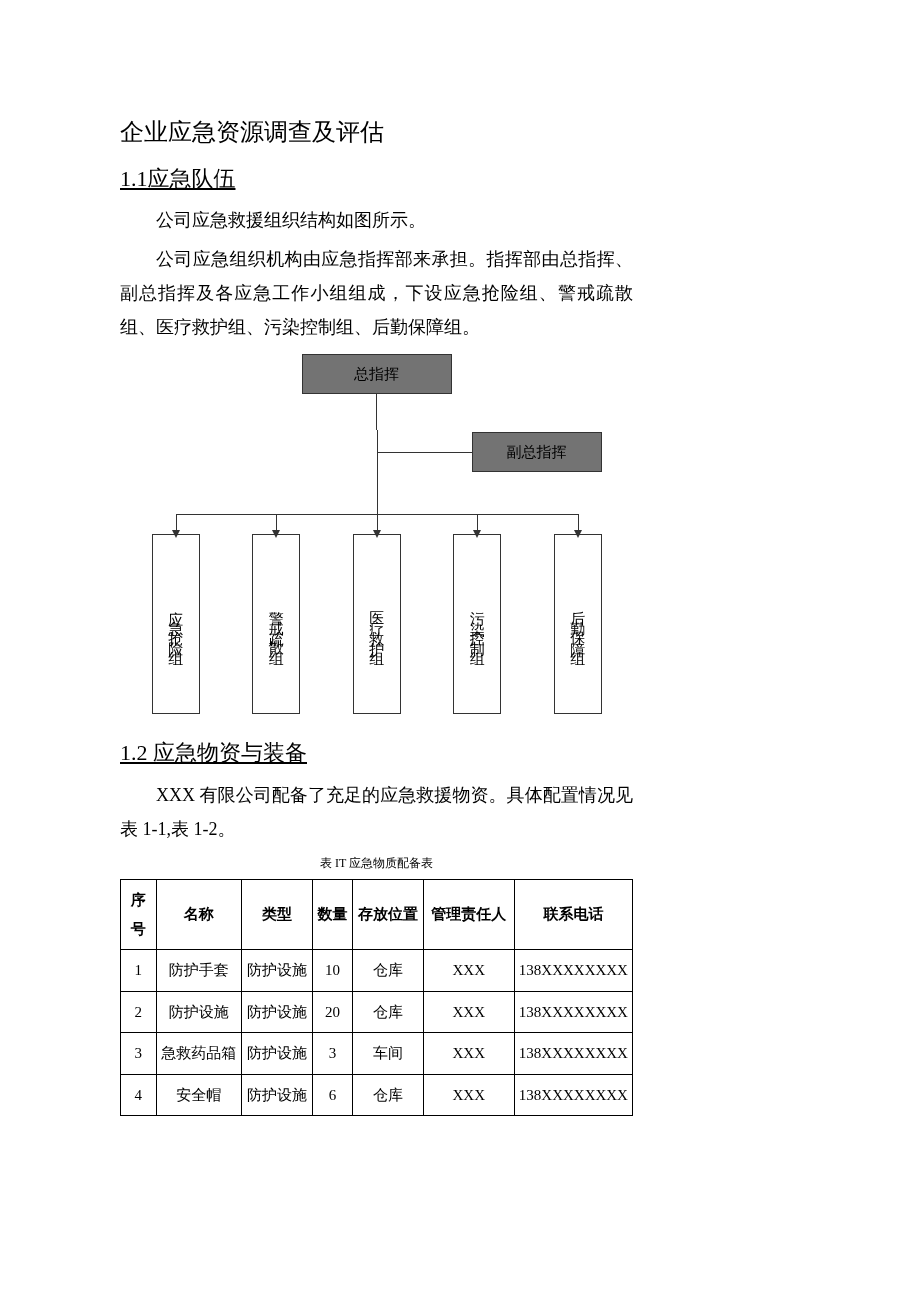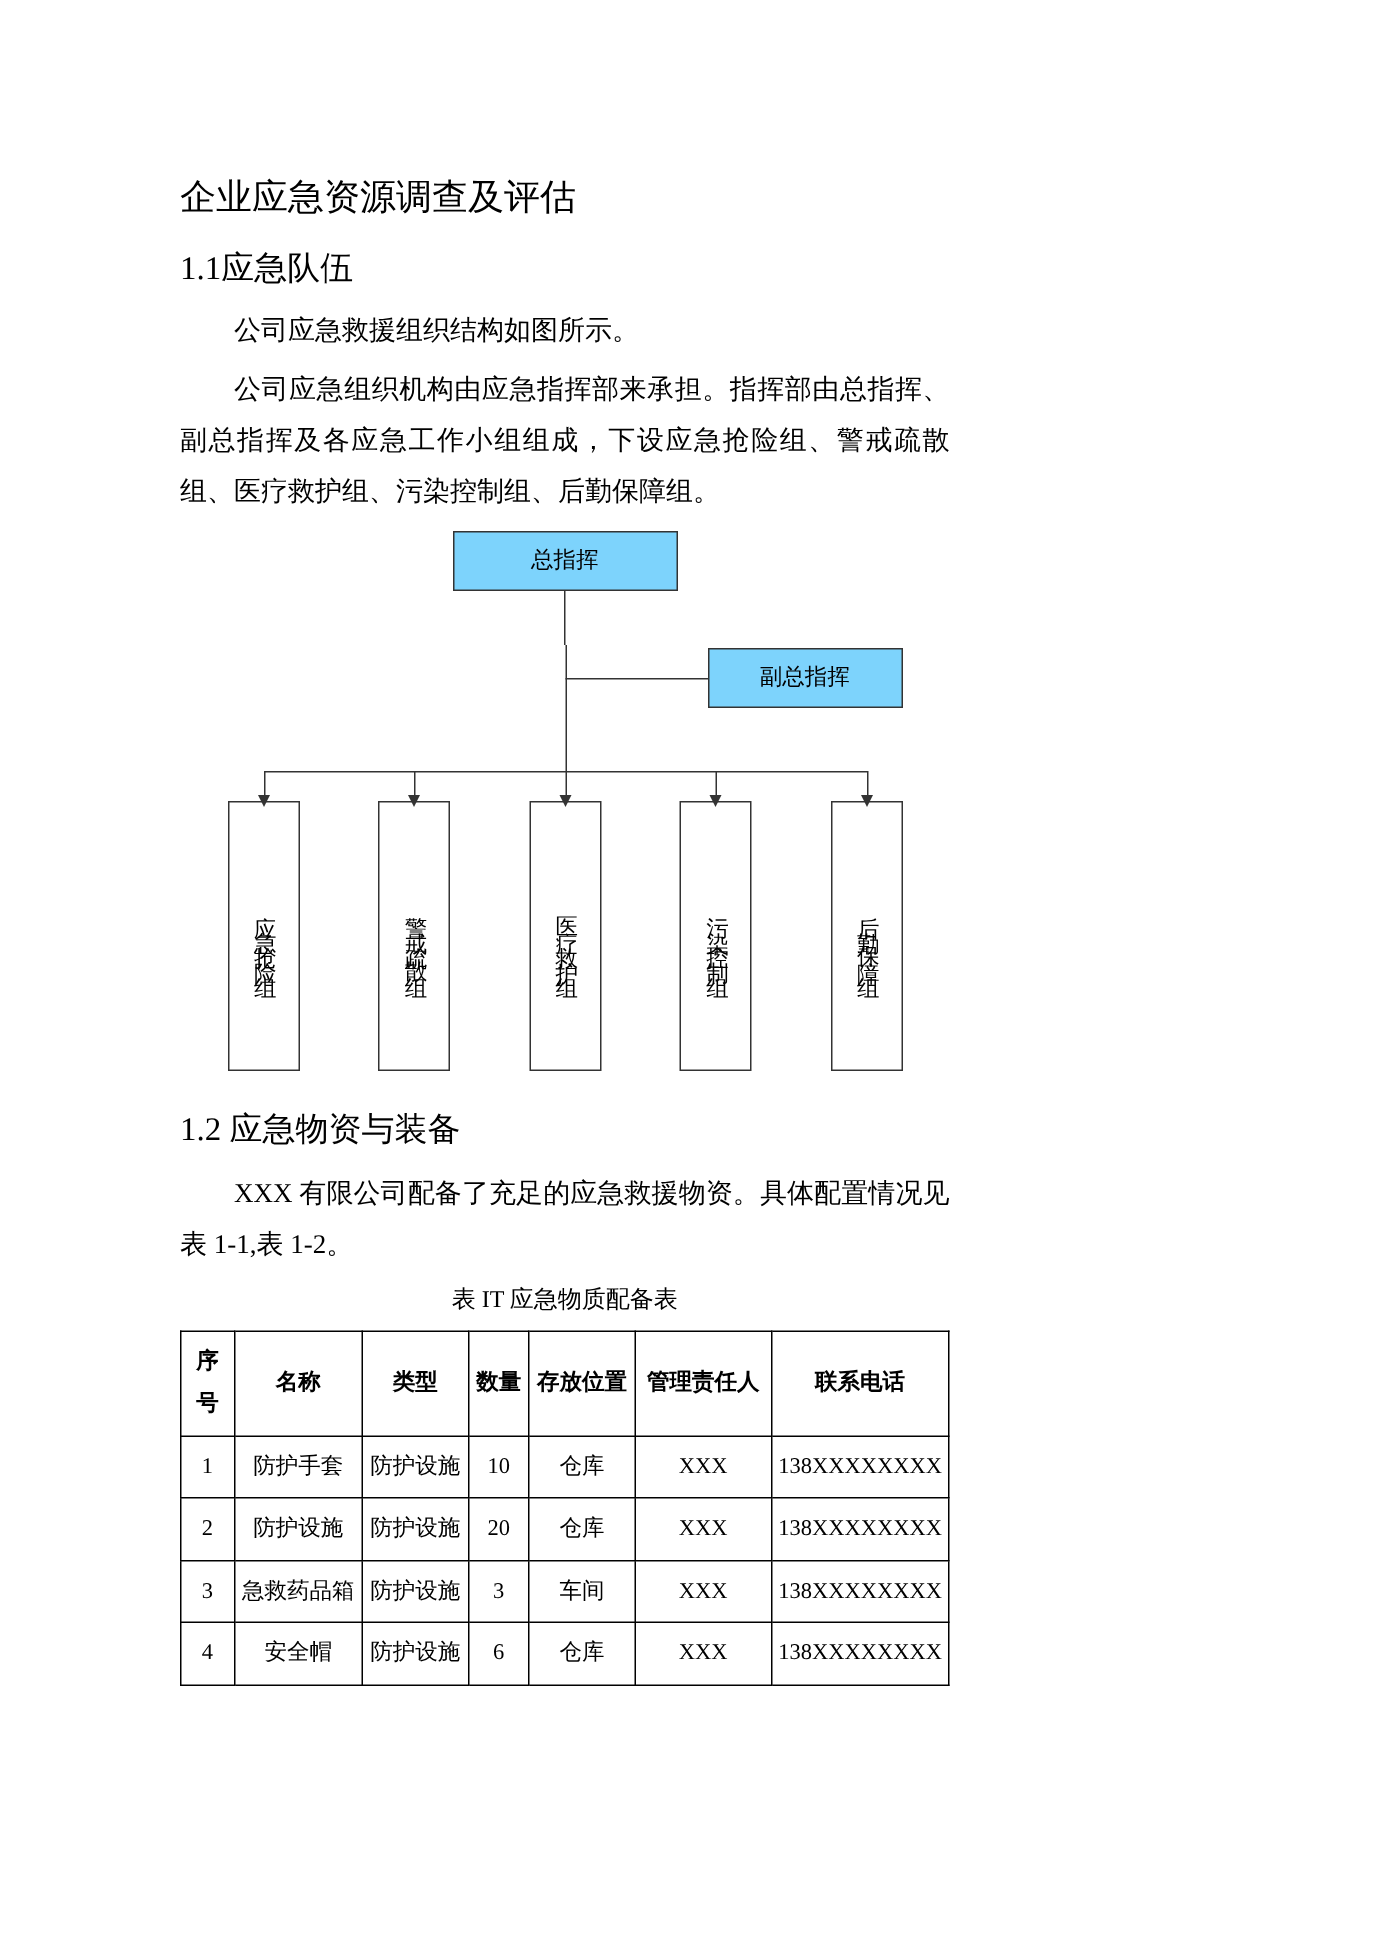--- a/index.html
+++ b/index.html
@@ -19,37 +19,38 @@
   }
   h1.doc-title {
     font-size: 24px;
     font-weight: normal;
     margin: 0 0 2px 0;
   }
   h2.section-head {
     font-size: 22px;
     font-weight: normal;
     margin: 0 0 4px 0;
+    text-decoration: underline;
   }
   p.body {
     margin: 0 0 4px 0;
     text-indent: 2em;
     text-align: justify;
   }
 
   
   .chart-wrap {
     width: 450px;
     margin: 10px auto 18px auto;
     position: relative;
     font-size: 15px;
   }
   .box {
     border: 1px solid #333;
-    background: #7dd3fc;
+    background: #737373;
     text-align: center;
     display: flex;
     align-items: center;
     justify-content: center;
     box-sizing: border-box;
   }
   
   .top-row { display:flex; justify-content:center; }
   .top-box { width:150px; height:40px; }
 
@@ -99,21 +100,21 @@
     background:#fff;
     display:flex; align-items:center; justify-content:center;
     box-sizing:border-box;
     font-size:15px;
   }
 
   
   .sec12 { margin-top: 12px; }
   .table-caption {
     text-align:center;
-    font-size:16px;
+    font-size:12px;
     margin: 6px 0 4px 0;
   }
   table.equip {
     border-collapse: collapse;
     width: 100%;
     font-size: 15px;
   }
   table.equip th, table.equip td {
     border: 1px solid #000;
     padding: 6px 4px;

